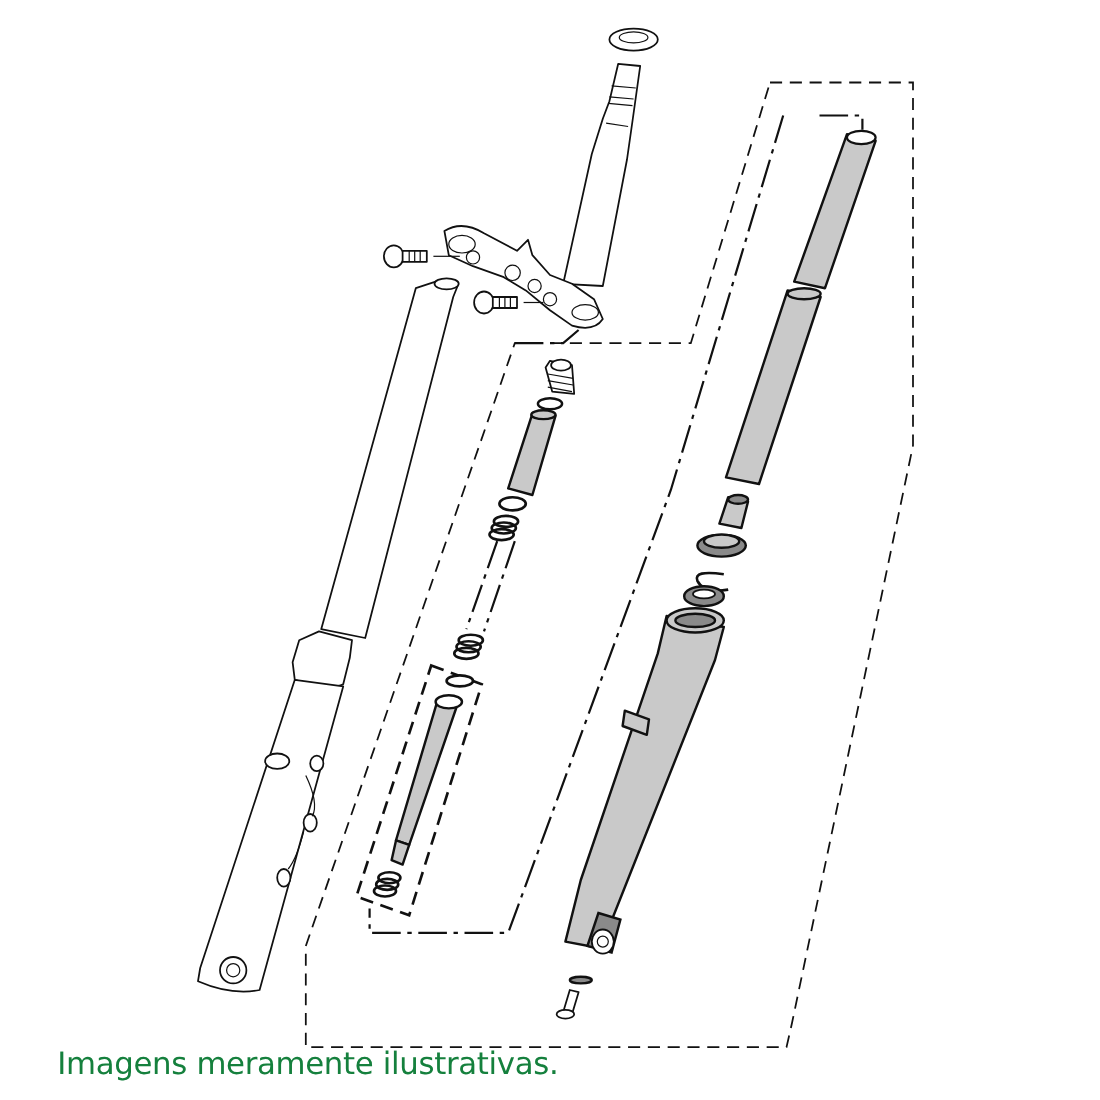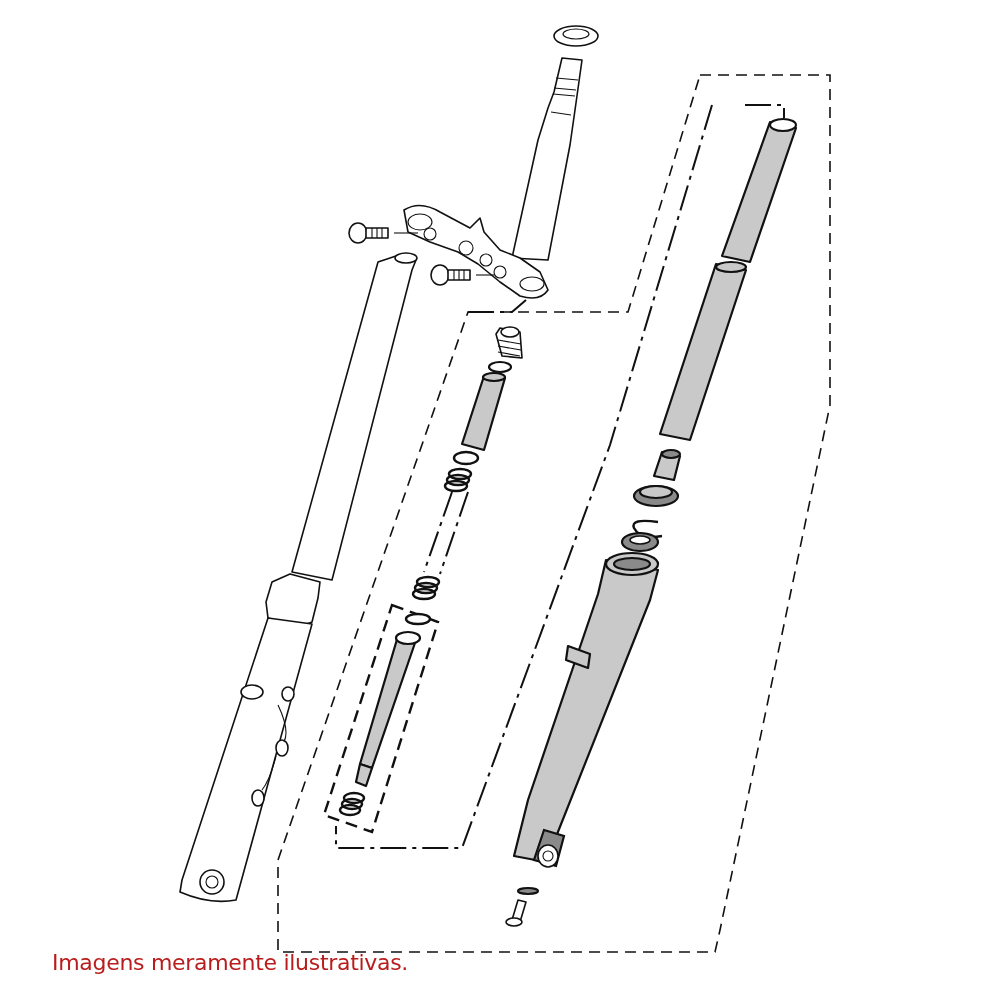--- a/index.html
+++ b/index.html
@@ -1,19 +1,19 @@
 <!DOCTYPE html>
 <html><head>
   <meta charset="utf-8">
   <style>
     html, body { margin: 0; padding: 0; background: #ffffff; }
     body { width: 1000px; height: 1000px; position: relative; overflow: hidden;
            font-family: "DejaVu Sans", sans-serif; }
     #diagram { position: absolute; left: 0; top: 0; width: 1000px; height: 1000px; }
-    .caption { position: absolute; left: 52px; top: 950px; font-size: 22px; color: #b91c1c;
+    .caption { position: absolute; left: 52px; top: 950px; font-size: 28px; color: #15803d;
                font-family: "DejaVu Sans", sans-serif; letter-spacing: -0.3px; white-space: nowrap; }
     .ln { fill: #ffffff; stroke: #111; stroke-width: 1.6; stroke-linejoin: round; }
     .thin { fill: none; stroke: #111; stroke-width: 1.1; }
     .gray { fill: #c9c9c9; stroke: #111; stroke-width: 2.2; stroke-linejoin: round; }
     .dgray { fill: #8a8a8a; stroke: #111; stroke-width: 2.2; }
     .dash { fill: none; stroke: #111; stroke-width: 1.6; stroke-dasharray: 11 7; }
     .dashb { fill: none; stroke: #111; stroke-width: 2.4; stroke-dasharray: 12 7; }
     .dashdot { fill: none; stroke: #111; stroke-width: 2; stroke-dasharray: 26 6 4 6; }
     .spring { fill: none; stroke: #111; stroke-width: 2.4; }
   </style>

